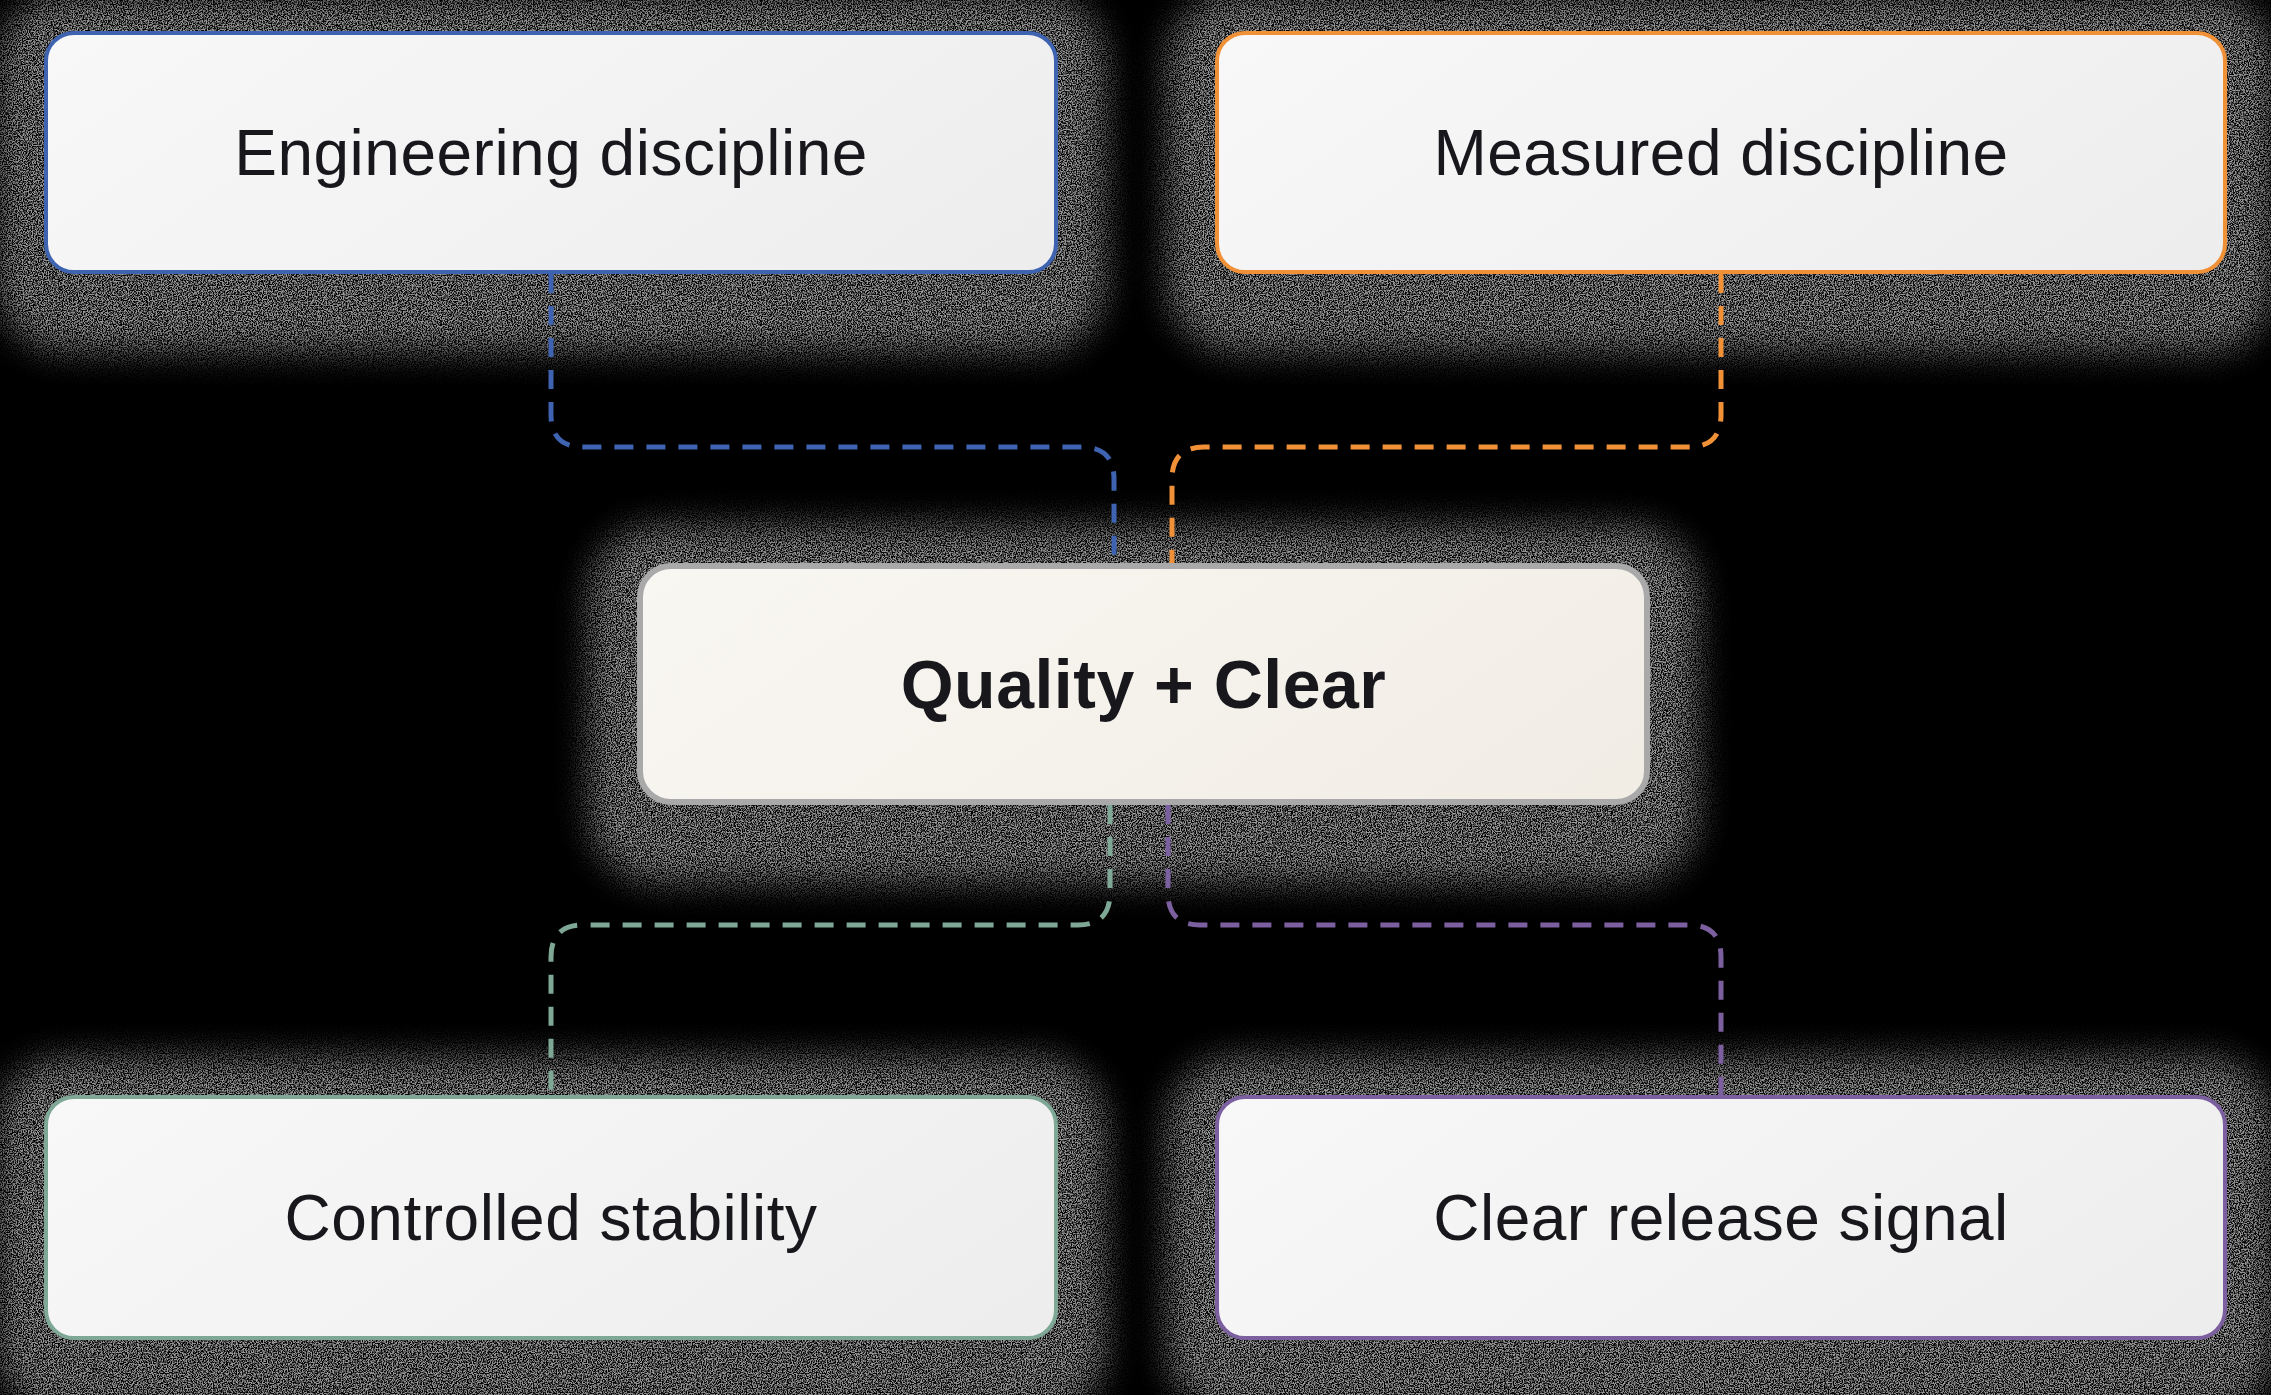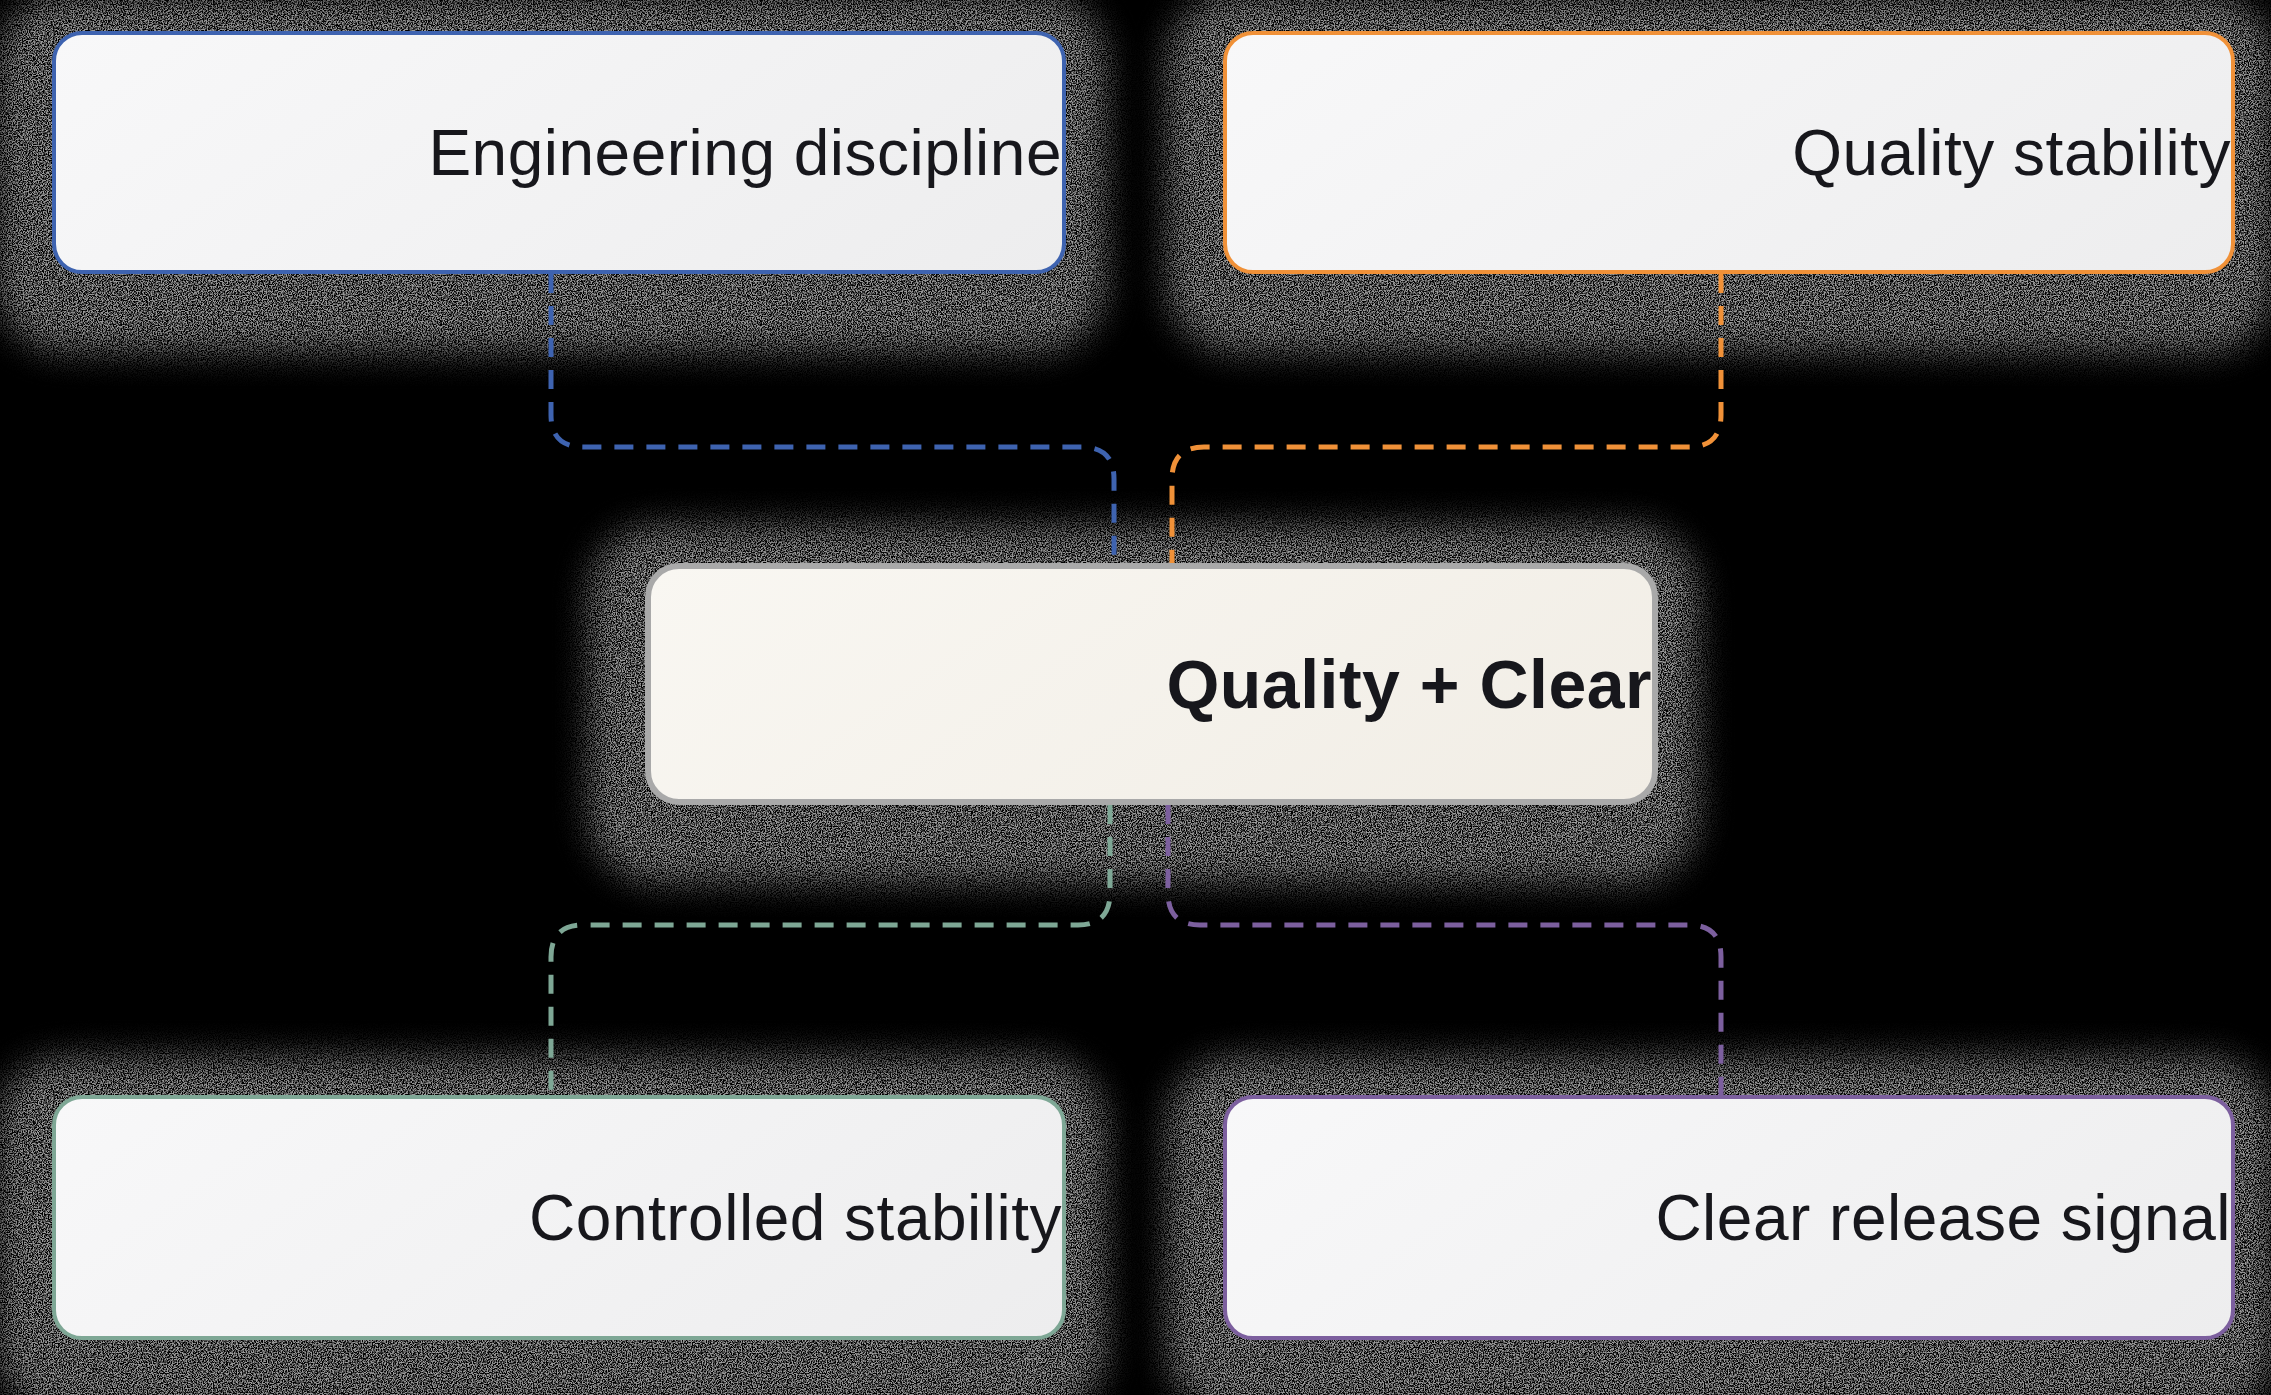--- a/index.html
+++ b/index.html
@@ -31,28 +31,27 @@
   .connectors path{
     fill:none;
     stroke-width:5;
     stroke-dasharray:19 13;
     stroke-linecap:butt;
   }
 
   
   .card{
     position:absolute;
-    display:flex;align-items:center;justify-content:flex-end;
+    display:flex;align-items:center;justify-content:center;
     border-style:solid;
     border-width:4px;
     border-radius:30px;
     background:linear-gradient(145deg,#f8f8f9 0%,#ededee 100%);
     color:#17171c;
     box-sizing:border-box;
-    margin-left:8px;
   }
   .card-top-left    {left:44px;   top:31px;   width:1014px; height:243px;}
   .card-top-right   {left:1215px; top:31px;   width:1012px; height:243px;}
   .card-center      {left:637px;  top:563px;  width:1013px; height:242px;
                      border-width:6px;border-radius:34px;
                      background:linear-gradient(145deg,#f9f7f2 0%,#f1ede5 100%);}
   .card-bottom-left {left:44px;   top:1095px; width:1014px; height:245px;}
   .card-bottom-right{left:1215px; top:1095px; width:1012px; height:245px;}
 
   .card-label{
@@ -94,21 +93,21 @@
     <path d="M 1721 274 L 1721 415 Q 1721 447 1689 447 L 1204 447 Q 1172 447 1172 479 L 1172 563" style="stroke: rgb(240, 145, 56);"></path>
     <path d="M 1110 805 L 1110 893 Q 1110 925 1078 925 L 583 925 Q 551 925 551 957 L 551 1095" style="stroke: rgb(126, 167, 149);"></path>
     <path d="M 1168 805 L 1168 893 Q 1168 925 1200 925 L 1689 925 Q 1721 925 1721 957 L 1721 1095" style="stroke: rgb(124, 95, 158);"></path>
   </svg>
 
   <div class="card card-top-left" style="border-color: rgb(62, 99, 176);">
     <span class="card-label">Engineering discipline</span>
   </div>
 
   <div class="card card-top-right" style="border-color: rgb(240, 145, 56);">
-    <span class="card-label">Quality stability</span>
+    <span class="card-label">Measured discipline</span>
   </div>
 
   <div class="card card-center" style="border-color: rgb(169, 169, 169);">
     <span class="card-label">Quality + Clear</span>
   </div>
 
   <div class="card card-bottom-left" style="border-color: rgb(126, 167, 149);">
     <span class="card-label">Controlled stability</span>
   </div>
 

